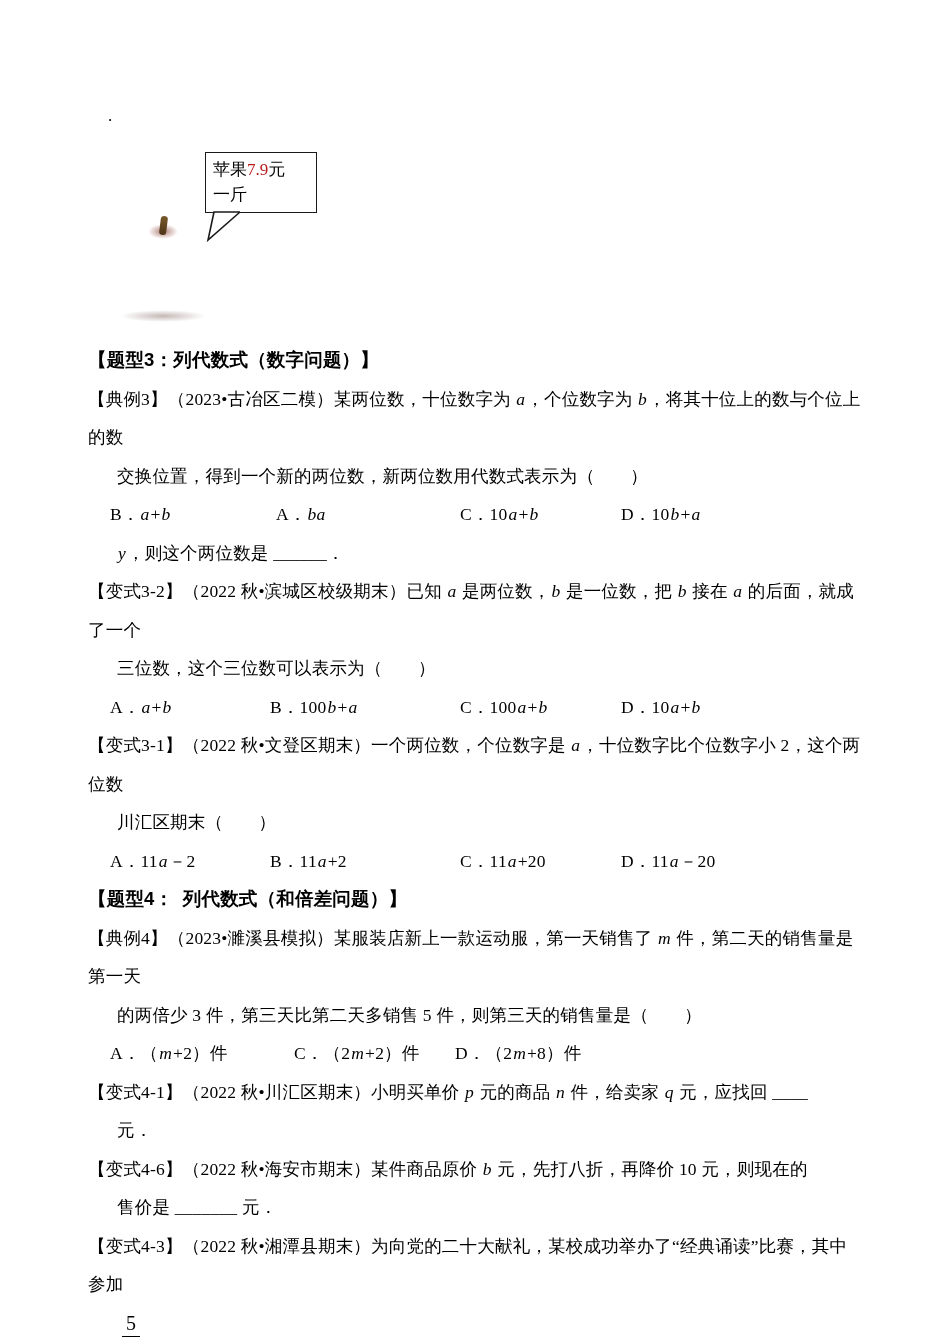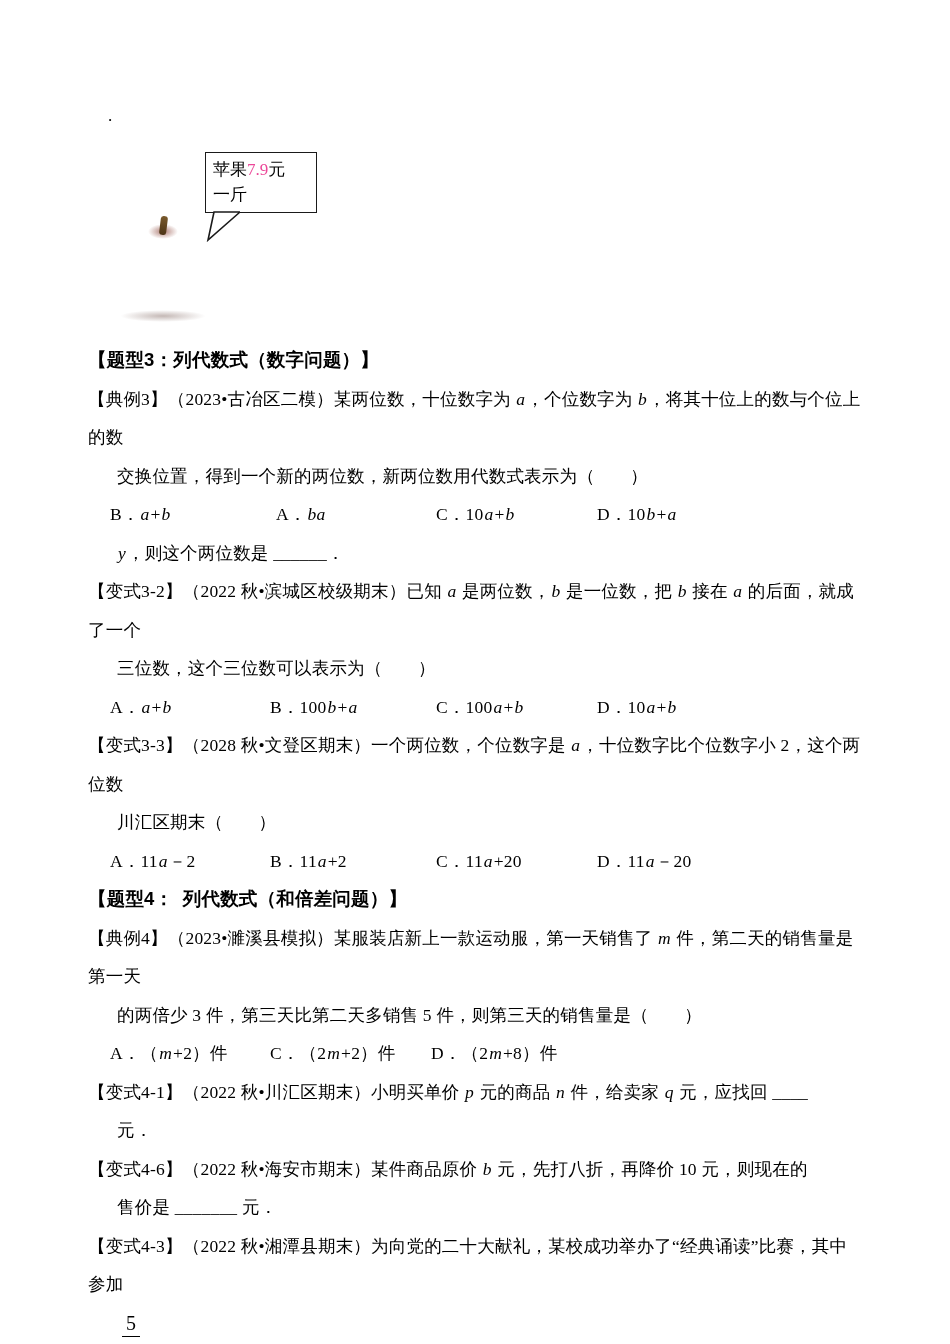--- a/index.html
+++ b/index.html
@@ -8,21 +8,21 @@
     font-family:"Liberation Serif","DejaVu Serif",serif;color:#000;
     overflow:hidden;
   }
   .top-dot{position:absolute;left:108px;top:106px;font-size:17px;}
   
   .bubble{
     position:absolute;left:205px;top:152px;width:96px;min-height:50px;
     border:1.6px solid #1a1a1a;background:#fff;padding:4px 7px 5px 7px;
     font-size:17px;line-height:25px;z-index:2;
   }
-  .bubble .price{color:#ec4899;text-align:center;}
+  .bubble .price{color:#b91c1c;text-align:center;}
   .bubble-tail{position:absolute;left:206px;top:211px;z-index:3;}
   
   .apple{position:absolute;left:112px;top:216px;width:102px;height:108px;z-index:1;}
   .apple-shadow{position:absolute;left:8px;bottom:2px;width:86px;height:12px;
     background:radial-gradient(ellipse,rgba(60,20,10,.30),rgba(60,20,10,0) 70%);border-radius:50%;}
   .apple-body{position:absolute;left:0;top:12px;width:100px;height:92px;
     border-radius:50% 50% 47% 47% / 58% 58% 44% 44%;
     background:
       radial-gradient(ellipse at 30% 26%, rgba(255,235,205,.95) 0%, rgba(255,170,130,.55) 14%, rgba(230,60,30,0) 42%),
       radial-gradient(ellipse at 50% 118%, rgba(110,15,5,.85) 0%, rgba(110,15,5,0) 48%),
@@ -35,21 +35,21 @@
   
   #content{position:absolute;left:0;top:341px;width:950px;box-sizing:border-box;padding:0 86px 0 88px;}
   .heading{font-family:"Liberation Sans","DejaVu Sans",sans-serif;font-weight:bold;
     font-size:18.5px;line-height:38.5px;letter-spacing:.2px;}
   .line{font-size:17.5px;line-height:38.5px;letter-spacing:.2px;}
   .indent{padding-left:29px;}
   .var{font-style:italic;font-family:"Liberation Serif","DejaVu Serif",serif;padding:0 1px;}
   .options{display:flex;line-height:38.5px;font-size:17.5px;padding-left:22px;letter-spacing:.2px;}
   .opt0{width:160px;}
   .opt1{width:166px;}
-  .opt2{width:161px;}
+  .opt2{width:161px;margin-left:24px;}
   .opt3{flex:1;}
   .frac{display:inline-flex;flex-direction:column;align-items:center;vertical-align:middle;
     margin:0 5px;font-size:20px;line-height:1.18;}
   .frac .num{border-bottom:1.6px solid #000;padding:0 4px;}
 </style>
 </head>
 <body>
 
 <div class="top-dot">.</div>
 
@@ -87,21 +87,21 @@
       <div class="line"><span>【变式3-2】（2022 秋•滨城区校级期末）已知 </span><span class="var">a</span><span> 是两位数，</span><span class="var">b</span><span> 是一位数，把 </span><span class="var">b</span><span> 接在 </span><span class="var">a</span><span> 的后面，就成了一个</span></div>
       <div class="line indent"><span>三位数，这个三位数可以表示为（　　）</span></div>
       <div class="options">
         <span class="option opt0"><span>A．</span><span class="var">a</span><span>+</span><span class="var">b</span></span>
         <span class="option opt1"><span>B．</span><span>100</span><span class="var">b</span><span>+</span><span class="var">a</span></span>
         <span class="option opt2"><span>C．</span><span>100</span><span class="var">a</span><span>+</span><span class="var">b</span></span>
         <span class="option opt3"><span>D．</span><span>10</span><span class="var">a</span><span>+</span><span class="var">b</span></span>
       </div>
     </div>
     <div class="problem">
-      <div class="line"><span>【变式3-3】（2028 秋•文登区期末）一个两位数，个位数字是 </span><span class="var">a</span><span>，十位数字比个位数字小 2，这个两位数</span></div>
+      <div class="line"><span>【变式3-1】（2022 秋•文登区期末）一个两位数，个位数字是 </span><span class="var">a</span><span>，十位数字比个位数字小 2，这个两位数</span></div>
       <div class="line indent"><span>川汇区期末（　　）</span></div>
       <div class="options">
         <span class="option opt0"><span>A．</span><span>11</span><span class="var">a</span><span>－2</span></span>
         <span class="option opt1"><span>B．</span><span>11</span><span class="var">a</span><span>+2</span></span>
         <span class="option opt2"><span>C．</span><span>11</span><span class="var">a</span><span>+20</span></span>
         <span class="option opt3"><span>D．</span><span>11</span><span class="var">a</span><span>－20</span></span>
       </div>
     </div>
     <div class="heading">【题型4： 列代数式（和倍差问题）】</div>
     <div class="problem">

